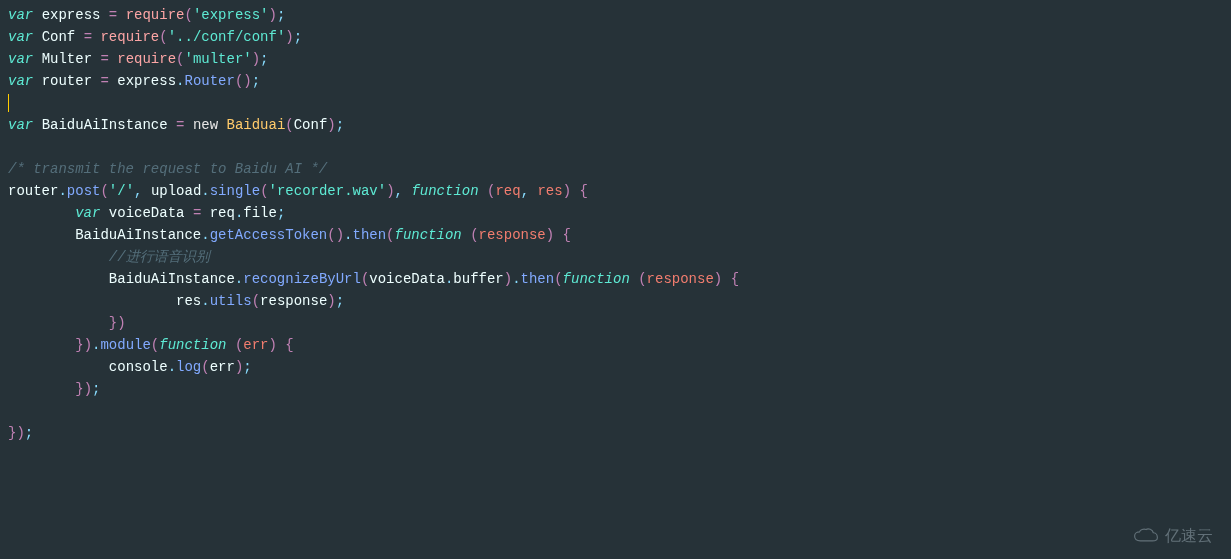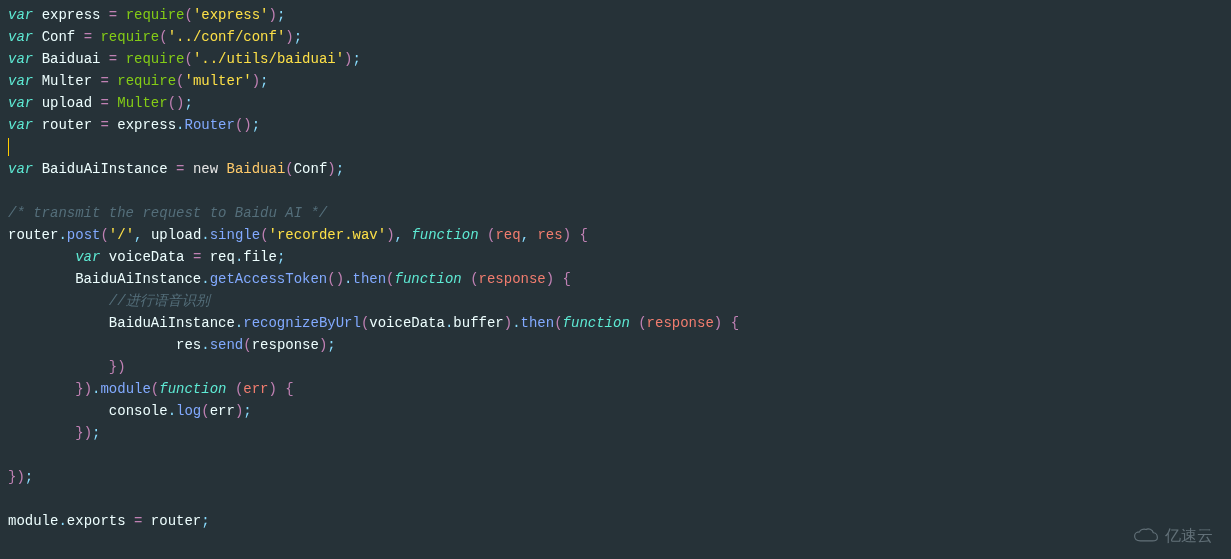--- a/index.html
+++ b/index.html
@@ -18,22 +18,22 @@
       overflow: hidden;
       position: relative;
       padding: 4px 8px;
     }
     .line {
       white-space: pre;
       height: 22px;
     }
     .kw { color: #5eead4; font-style: italic; }
     .var { color: #eeffff; }
-    .func { color: #84cc16; }
-    .str { color: #fde047; }
+    .func { color: #fca5a5; }
+    .str { color: #5eead4; }
     .method { color: #82aaff; }
     .new { color: #e5e5e5; }
     .class { color: #ffcb6b; }
     .param { color: #f27d6f; }
     .paren { color: #c081b4; }
     .brace { color: #c081b4; }
     .comment { color: #546e7a; font-style: italic; }
     .semi { color: #89ddff; }
     .dot { color: #89ddff; }
     .op { color: #c081b4; }
@@ -66,25 +66,23 @@
   </style>
 </head>
 <body>
 
 <div>
 
 <div class="line"><span class="kw">var</span> <span class="var">express</span> <span class="op">=</span> <span class="func">require</span><span class="paren">(</span><span class="str">'express'</span><span class="paren">)</span><span class="semi">;</span></div>
 
 <div class="line"><span class="kw">var</span> <span class="var">Conf</span> <span class="op">=</span> <span class="func">require</span><span class="paren">(</span><span class="str">'../conf/conf'</span><span class="paren">)</span><span class="semi">;</span></div>
 
-<div class="line"><span class="kw">var</span> <span class="var">Baiduai</span> <span class="op">=</span> <span class="func">require</span><span class="paren">(</span><span class="str">'../utils/baiduai'</span><span class="paren">)</span><span class="semi">;</span></div>
 
 <div class="line"><span class="kw">var</span> <span class="var">Multer</span> <span class="op">=</span> <span class="func">require</span><span class="paren">(</span><span class="str">'multer'</span><span class="paren">)</span><span class="semi">;</span></div>
 
-<div class="line"><span class="kw">var</span> <span class="var">upload</span> <span class="op">=</span> <span class="func">Multer</span><span class="paren">(</span><span class="paren">)</span><span class="semi">;</span></div>
 
 <div class="line"><span class="kw">var</span> <span class="var">router</span> <span class="op">=</span> <span class="var">express</span><span class="dot">.</span><span class="method">Router</span><span class="paren">(</span><span class="paren">)</span><span class="semi">;</span></div>
 
 <div class="line"><span class="cursor"></span><span></span></div>
 
 <div class="line"><span class="kw">var</span> <span class="var">BaiduAiInstance</span> <span class="op">=</span> <span class="new">new</span> <span class="class">Baiduai</span><span class="paren">(</span><span class="var">Conf</span><span class="paren">)</span><span class="semi">;</span></div>
 
 <div class="line"><span></span></div>
 
 <div class="line"><span class="comment">/* transmit the request to Baidu AI */</span></div>
@@ -92,37 +90,36 @@
 <div class="line"><span class="var">router</span><span class="dot">.</span><span class="method">post</span><span class="paren">(</span><span class="str">'/'</span><span class="semi">,</span><span> </span><span class="var">upload</span><span class="dot">.</span><span class="method">single</span><span class="paren">(</span><span class="str">'recorder.wav'</span><span class="paren">)</span><span class="semi">,</span><span> </span><span class="kw">function</span><span> </span><span class="paren">(</span><span class="param">req</span><span class="semi">,</span><span> </span><span class="param">res</span><span class="paren">)</span><span> </span><span class="brace">{</span></div>
 
 <div class="line"><span>        </span><span class="kw">var</span> <span class="var">voiceData</span> <span class="op">=</span> <span class="var">req</span><span class="dot">.</span><span class="var">file</span><span class="semi">;</span></div>
 
 <div class="line"><span>        </span><span class="var">BaiduAiInstance</span><span class="dot">.</span><span class="method">getAccessToken</span><span class="paren">(</span><span class="paren">)</span><span class="dot">.</span><span class="method">then</span><span class="paren">(</span><span class="kw">function</span><span> </span><span class="paren">(</span><span class="param">response</span><span class="paren">)</span><span> </span><span class="brace">{</span></div>
 
 <div class="line"><span>            </span><span class="comment">//进行语音识别</span></div>
 
 <div class="line"><span>            </span><span class="var">BaiduAiInstance</span><span class="dot">.</span><span class="method">recognizeByUrl</span><span class="paren">(</span><span class="var">voiceData</span><span class="dot">.</span><span class="var">buffer</span><span class="paren">)</span><span class="dot">.</span><span class="method">then</span><span class="paren">(</span><span class="kw">function</span><span> </span><span class="paren">(</span><span class="param">response</span><span class="paren">)</span><span> </span><span class="brace">{</span></div>
 
-<div class="line"><span>                    </span><span class="var">res</span><span class="dot">.</span><span class="method">send</span><span class="paren">(</span><span class="var">response</span><span class="paren">)</span><span class="semi">;</span></div>
+<div class="line"><span>                    </span><span class="var">res</span><span class="dot">.</span><span class="method">utils</span><span class="paren">(</span><span class="var">response</span><span class="paren">)</span><span class="semi">;</span></div>
 
 <div class="line"><span>            </span><span class="brace">}</span><span class="paren">)</span></div>
 
 <div class="line"><span>        </span><span class="brace">}</span><span class="paren">)</span><span class="dot">.</span><span class="method">module</span><span class="paren">(</span><span class="kw">function</span><span> </span><span class="paren">(</span><span class="param">err</span><span class="paren">)</span><span> </span><span class="brace">{</span></div>
 
 <div class="line"><span>            </span><span class="var">console</span><span class="dot">.</span><span class="method">log</span><span class="paren">(</span><span class="var">err</span><span class="paren">)</span><span class="semi">;</span></div>
 
 <div class="line"><span>        </span><span class="brace">}</span><span class="paren">)</span><span class="semi">;</span></div>
 
 <div class="line"><span></span></div>
 
 <div class="line"><span class="brace">}</span><span class="paren">)</span><span class="semi">;</span></div>
 
 <div class="line"><span></span></div>
 
-<div class="line"><span class="var">module</span><span class="dot">.</span><span class="var">exports</span> <span class="op">=</span> <span class="var">router</span><span class="semi">;</span></div>
 
 </div>
 
 <div class="watermark">
   <svg viewBox="0 0 32 20">
     <path d="M9 16 C4 16 2 13 2 10 C2 7 5 5 8 5 C9 2 13 1 16 2 C19 0 24 2 25 6 C29 6 30 10 30 12 C30 15 27 16 24 16 Z"></path>
   </svg>
   <span>亿速云</span>
 </div>
 

